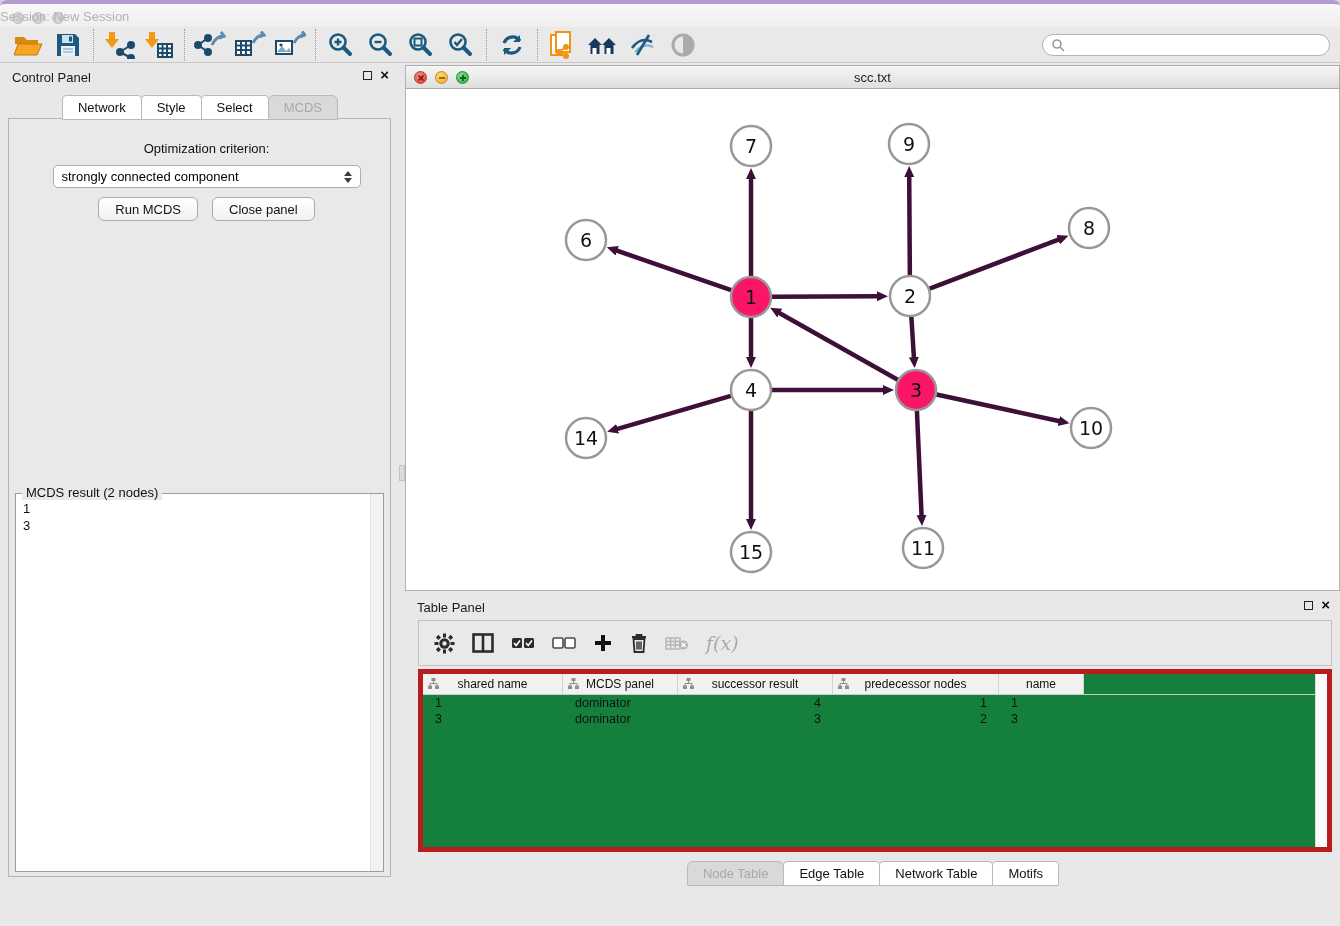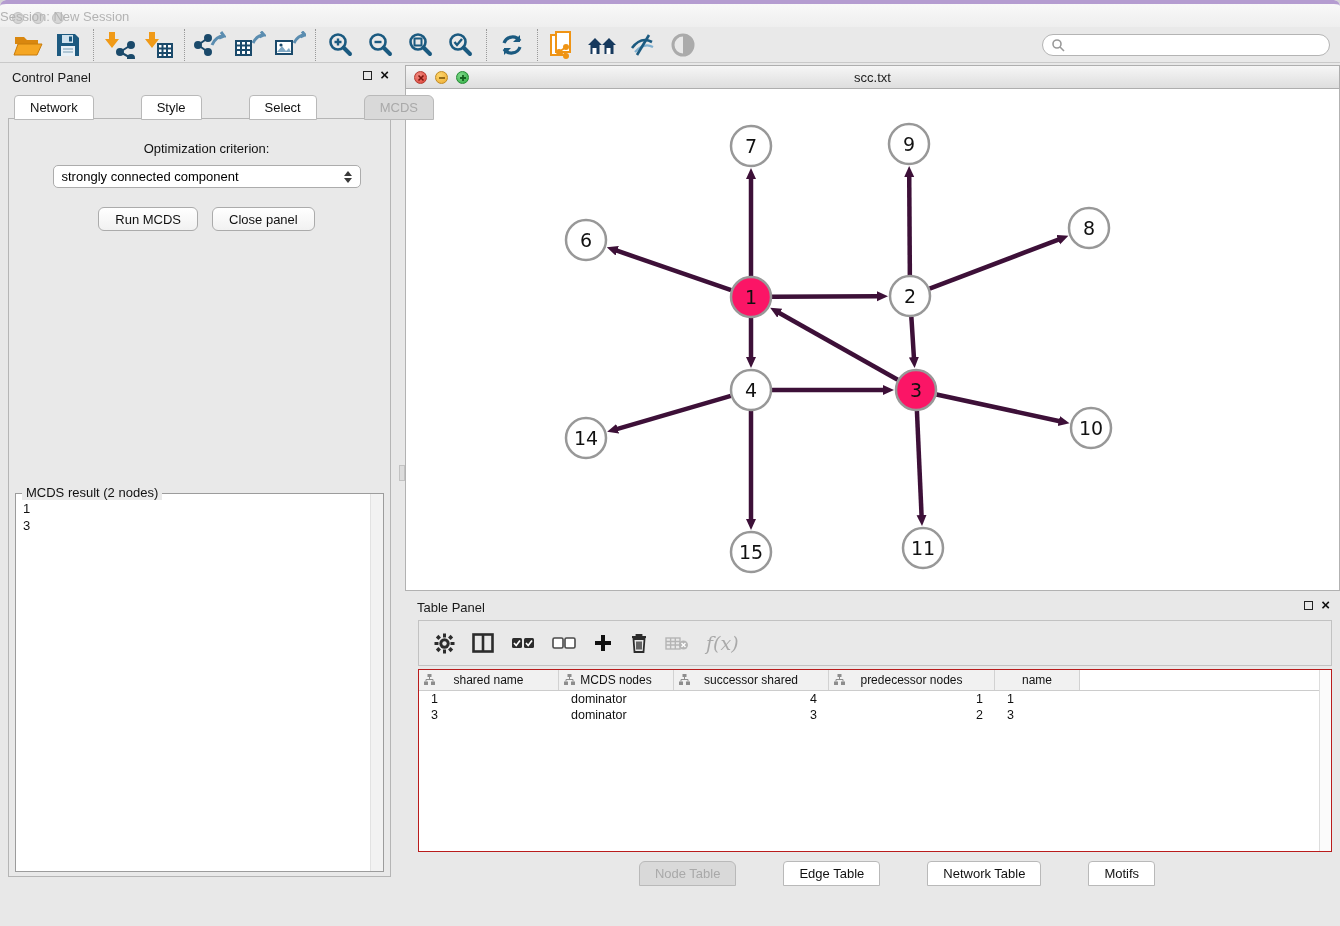--- a/index.html
+++ b/index.html
@@ -26,33 +26,33 @@
   .searchbox input{border:none;outline:none;flex:1;font-size:12px;background:transparent;height:18px;}
   
   .control-panel{position:absolute;left:0;top:63px;width:399px;height:818px;}
   .panel-head{position:relative;height:26px;}
   .panel-head .ptitle{position:absolute;left:12px;top:7px;font-size:13px;color:#1a1a1a;}
   .panel-icons{position:absolute;right:10px;top:6px;display:flex;gap:8px;align-items:center;}
   .float-ic{width:9px;height:9px;border:1.5px solid #222;box-sizing:border-box;display:inline-block;}
   .close-ic{font-size:15px;font-weight:bold;color:#111;line-height:12px;}
   .tabrow{position:relative;z-index:2;display:flex;justify-content:center;gap:0;margin-top:6px;}
   .tab{font-size:13px;padding:4px 15px;background:#fff;border:1px solid #b9b9b9;
-    border-radius:4px 4px 0 0;margin-right:-1px;color:#111;margin-left:48px;}
+    border-radius:4px 4px 0 0;margin-right:-1px;color:#111;}
   .tab.active{background:#d9d9d9;color:#a9a9a9;border-radius:6px 6px 0 0;}
   .cp-content{position:absolute;left:8px;right:8px;top:55px;bottom:4px;
     border:1px solid #b5b5b5;background:#e9e9e9;padding-left:14px;}
   .opt-label{margin-top:22px;text-align:center;font-size:13px;color:#111;}
   .selectbox{width:308px;height:23px;margin:9px auto 0 auto;background:#fff;border:1px solid #acacac;
     border-radius:5px;display:flex;align-items:center;padding:0 8px;box-sizing:border-box;font-size:13px;gap:48px;}
   .selectbox .sval{flex:1;}
   .spin{display:flex;flex-direction:column;gap:2px;}
   .spin i{width:0;height:0;border-left:4px solid transparent;border-right:4px solid transparent;}
   .spin .up{border-bottom:5px solid #3a3a3a;}
   .spin .dn{border-top:5px solid #3a3a3a;}
-  .btnrow{display:flex;justify-content:center;gap:14px;margin-top:19px;}
+  .btnrow{display:flex;justify-content:center;gap:14px;margin-top:9px;}
   .btn{height:22px;padding:0 16px;border:1px solid #ababab;border-radius:6px;
     background:linear-gradient(#ffffff,#f1f1f1);font-size:13px;display:flex;align-items:center;color:#111;}
   .result-field{position:absolute;left:6px;right:6px;top:374px;bottom:4px;
     border:1px solid #9c9c9c;background:#fff;}
   .result-legend{position:absolute;top:-9px;left:6px;background:#e9e9e9;padding:0 4px;font-size:13px;color:#111;}
   .result-text{position:absolute;left:1px;right:13px;top:6px;bottom:1px;margin:0;
     font-family:"Liberation Sans",sans-serif;font-size:13px;line-height:17px;padding-left:6px;color:#111;
     white-space:pre;overflow:hidden;}
   .result-scroll{position:absolute;right:0;top:0;bottom:0;width:12px;background:#f2f2f2;border-left:1px solid #e2e2e2;}
   .vsplit{position:absolute;left:399px;top:63px;width:6px;bottom:33px;background:#e8e8e8;}
@@ -68,22 +68,22 @@
   .tl.yel{background:radial-gradient(circle at 35% 30%,#fcd46a,#efad33);border:1px solid #c08a22;}
   .tl.grn{background:radial-gradient(circle at 35% 30%,#7ed88a,#2fae42);border:1px solid #238a33;}
   .net-canvas{position:absolute;left:0;right:0;top:24px;bottom:0;background:#fff;
     border:1px solid #b2b2b2;border-top:none;box-sizing:border-box;}
   
   .table-panel{position:absolute;left:405px;top:593px;width:935px;height:297px;}
   .tp-toolbar{position:absolute;left:13px;right:8px;top:27px;height:46px;border:1px solid #c2c2c2;
     background:#e9e9e9;display:flex;align-items:center;gap:17px;padding-left:15px;box-sizing:border-box;}
   .tp-toolbar .ic{display:flex;align-items:center;justify-content:center;}
   .fx{font-family:"DejaVu Serif",serif;font-style:italic;font-size:19px;color:#a9a9a9;}
-  .dtable{position:absolute;left:13px;right:8px;top:76px;bottom:38px;background:#ffffff;
-    border:1px solid #b91c1c;box-sizing:border-box;}
+  .dtable{position:absolute;left:13px;right:8px;top:76px;bottom:38px;background:#15803d;
+    border:5px solid #b91c1c;box-sizing:border-box;}
   .thead{display:flex;height:20px;border-bottom:1px solid #cccccc;}
   .th{position:relative;background:#f1f1f1;border-right:1px solid #d2d2d2;box-sizing:border-box;
     font-size:12px;color:#111;display:flex;align-items:center;justify-content:center;}
   .th .hicon{position:absolute;left:5px;top:4px;}
   .trow{display:flex;height:16px;font-size:12.5px;color:#111;}
   .td{box-sizing:border-box;padding:0 12px;overflow:hidden;white-space:nowrap;line-height:16px;}
   .tscroll{position:absolute;right:0;top:0;bottom:0;width:11px;background:#fbfbfb;border-left:1px solid #ddd;}
   .tp-tabs{position:absolute;left:0;right:0;bottom:4px;display:flex;justify-content:center;}
   
   .status-bar{position:absolute;left:0;right:0;bottom:0;height:33px;background:#ececec;border-top:1px solid #c6c6c6;}
@@ -478,32 +478,32 @@
           </div>
           <div class="th" style="width: 115px;">
             <svg width="11" height="11" viewBox="0 0 11 11" class="hicon">
               <g fill="#8d8d8d">
                 <rect x="3.5" y="0" width="4" height="3"></rect>
                 <rect x="0" y="7.5" width="4" height="3.5"></rect>
                 <rect x="7" y="7.5" width="4" height="3.5"></rect>
               </g>
               <path d="M5.5 3 v2.5 M2 7.5 V5.5 h7 v2" stroke="#8d8d8d" fill="none"></path>
             </svg>
-            <span>MCDS nodes</span>
+            <span>MCDS panel</span>
           </div>
           <div class="th" style="width: 155px;">
             <svg width="11" height="11" viewBox="0 0 11 11" class="hicon">
               <g fill="#8d8d8d">
                 <rect x="3.5" y="0" width="4" height="3"></rect>
                 <rect x="0" y="7.5" width="4" height="3.5"></rect>
                 <rect x="7" y="7.5" width="4" height="3.5"></rect>
               </g>
               <path d="M5.5 3 v2.5 M2 7.5 V5.5 h7 v2" stroke="#8d8d8d" fill="none"></path>
             </svg>
-            <span>successor shared</span>
+            <span>successor result</span>
           </div>
           <div class="th" style="width: 166px;">
             <svg width="11" height="11" viewBox="0 0 11 11" class="hicon">
               <g fill="#8d8d8d">
                 <rect x="3.5" y="0" width="4" height="3"></rect>
                 <rect x="0" y="7.5" width="4" height="3.5"></rect>
                 <rect x="7" y="7.5" width="4" height="3.5"></rect>
               </g>
               <path d="M5.5 3 v2.5 M2 7.5 V5.5 h7 v2" stroke="#8d8d8d" fill="none"></path>
             </svg>

